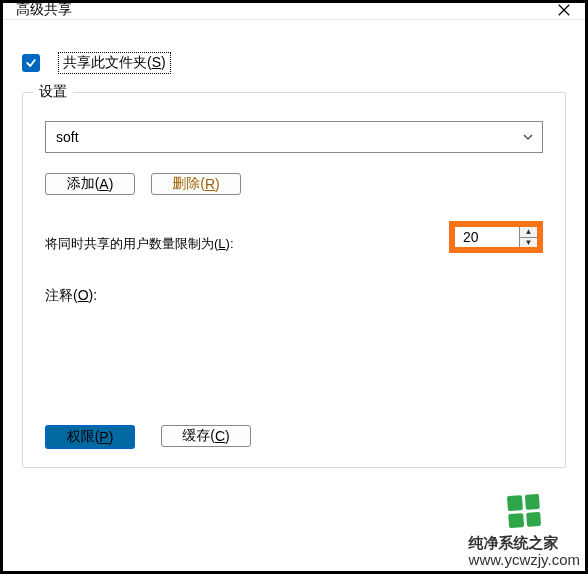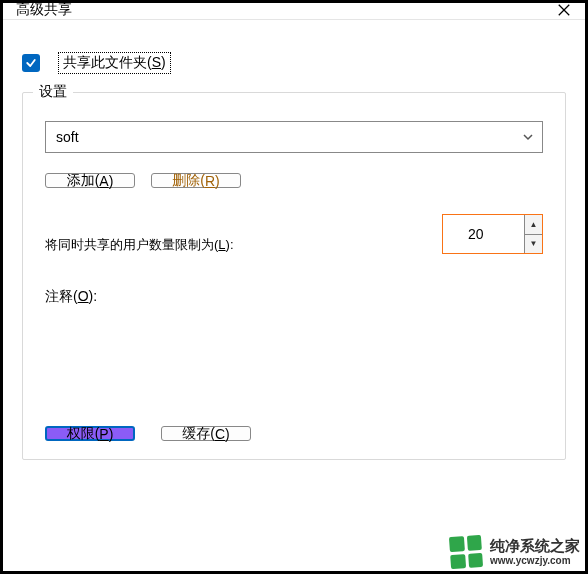--- a/index.html
+++ b/index.html
@@ -76,46 +76,45 @@
   .combo .chev {
     width:28px; height:100%;
     display:flex;align-items:center;justify-content:center;
     cursor:pointer;
     color:#555;
   }
   .btn-row { margin-top:20px; display:flex; gap:16px; }
   .btn {
     min-width:90px;
     height:15px;
-    padding:0 16px;
+    padding:10px 16px;
     border:1px solid #888;
     background:#fdfdfd;
     font-family:inherit;
     font-size:14px;
     border-radius:3px;
     cursor:pointer;
     display:inline-flex;align-items:center;justify-content:center;
   }
   .btn.primary {
     border:2px solid #0067c0;
     color:#000;
-    background:#8b5cf6;
+    background:#0369a1;
   }
   .btn[disabled]{ color:#a16207; cursor:default;}
   .limit-row{
     margin-top:26px;
     display:flex;
     align-items:flex-end;
     justify-content:space-between;
   }
   .spinner{
     display:flex;
-    height:40px;
-    border:1px solid #f97316;
-    padding-left:17px;
+    height:32px;
+    border:6px solid #f97316;
   }
   .spinner input{
     width:64px; border:none; outline:none;
     font-size:14px; padding:0 8px;
     text-align:left;
     font-family:inherit;
   }
   .spinbtns{
     display:flex; flex-direction:column;
     border-left:1px solid #888;
@@ -133,33 +132,34 @@
   .bottom-row{
     margin-top:120px;
     display:flex; gap:26px;
   }
   .watermark{
     position:absolute;
     right:0; bottom:2px;
     display:flex; align-items:center; gap:8px;
     background:#fff;
     padding:4px 8px;
+    flex-direction:column;
   }
   .wm-logo{
     width:32px;height:32px;
     display:grid;
     grid-template-columns:1fr 1fr;
     grid-template-rows:1fr 1fr;
     gap:3px;
     transform:rotate(-4deg);
   }
   .wm-logo span{background:#2fa64a;border-radius:2px;}
   .wm-text{line-height:1.1;}
   .wm-cn{font-size:15px;font-weight:600;color:#333;}
-  .wm-url{font-size:10px;color:#333;font-weight:bold;}
+  .wm-url{font-size:15px;color:#333;}
   .outer{border:3px solid #000;position:absolute;inset:0;pointer-events:none;}
   u{text-decoration:underline;}
 </style>
 </head>
 <body>
 
 <div class="titlebar">
   <div class="title">高级共享</div>
   <div class="close">
     <svg viewBox="0 0 16 16" width="14" height="14">

